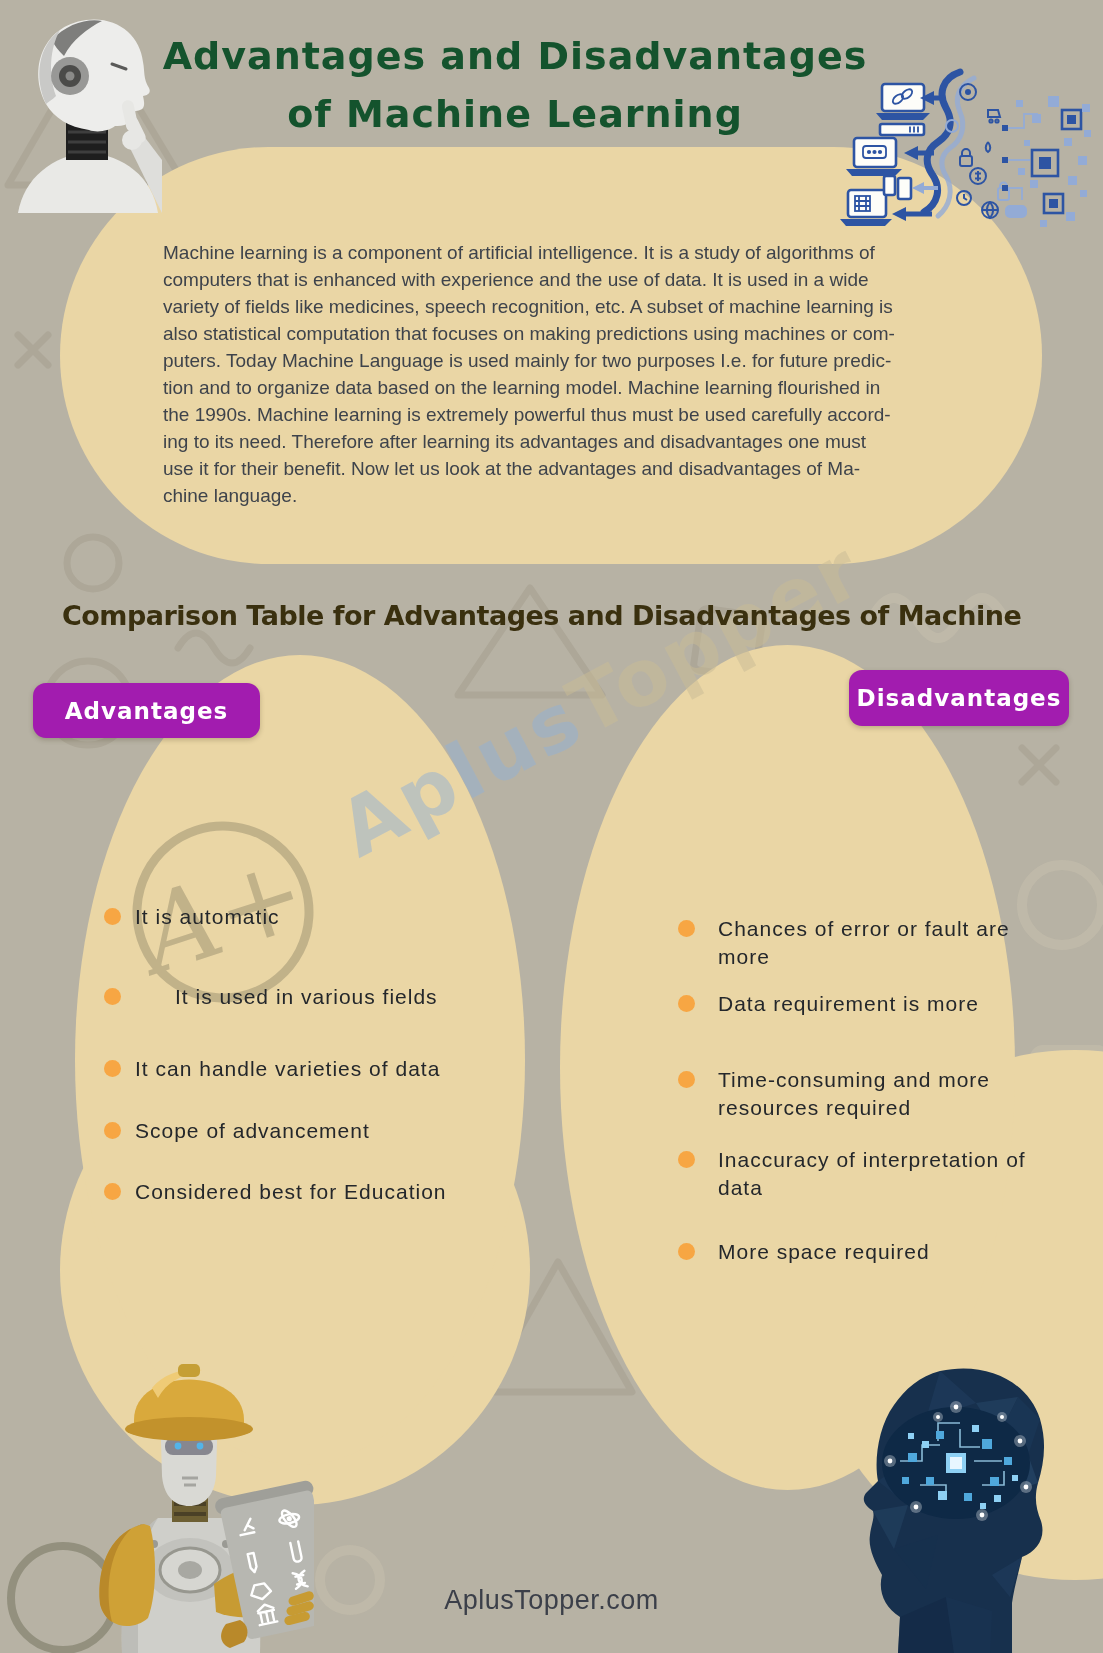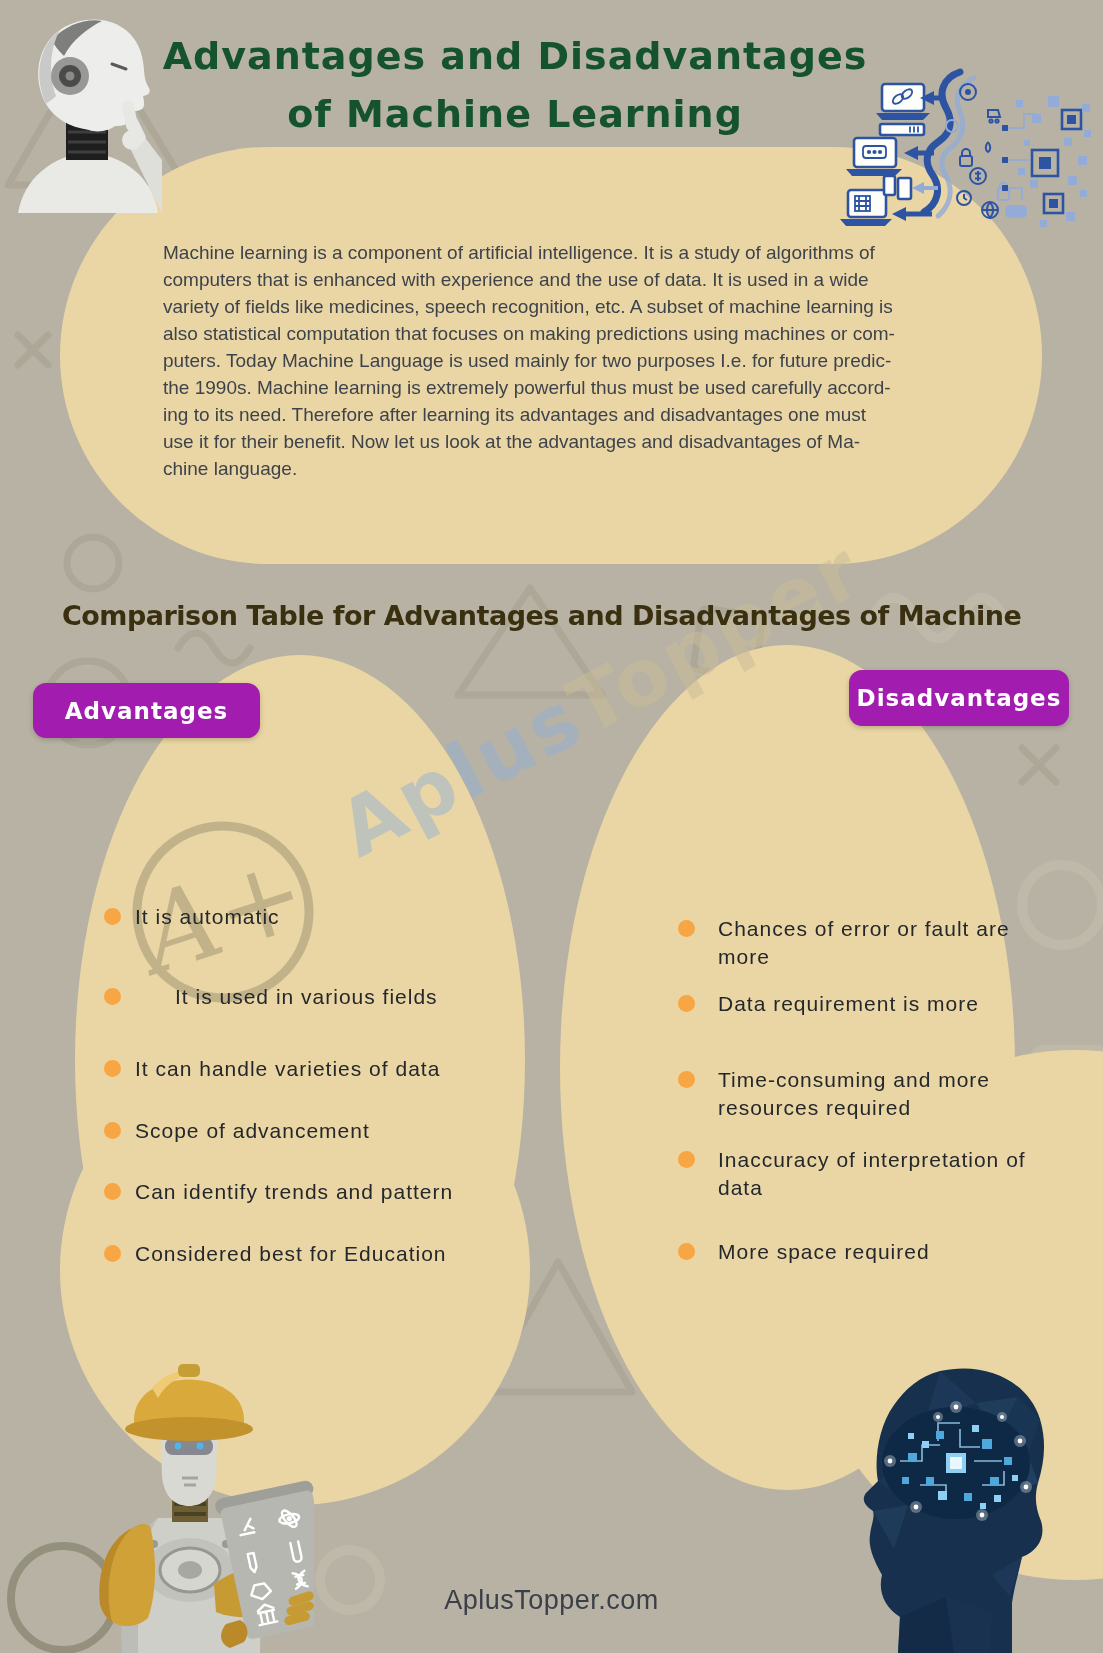--- a/index.html
+++ b/index.html
@@ -132,20 +132,21 @@
   <div class="beige-circle bc-left"></div>
   <div class="beige-circle bc-right"></div>
 
   <div class="intro-blob">
     <div class="intro-text">
       <div>Machine learning is a component of artificial intelligence. It is a study of algorithms of</div>
       <div>computers that is enhanced with experience and the use of data. It is used in a wide</div>
       <div>variety of fields like medicines, speech recognition, etc. A subset of machine learning is</div>
       <div>also statistical computation that focuses on making predictions using machines or com-</div>
       <div>puters. Today Machine Language is used mainly for two purposes I.e. for future predic-</div>
+      <div>tion and to organize data based on the learning model. Machine learning flourished in</div>
       <div>the 1990s. Machine learning is extremely powerful thus must be used carefully accord-</div>
       <div>ing to its need. Therefore after learning its advantages and disadvantages one must</div>
       <div>use it for their benefit. Now let us look at the advantages and disadvantages of Ma-</div>
       <div>chine language.</div>
     </div>
   </div>
 
   <div class="oval adv-oval"></div>
   <div class="oval dis-oval"></div>
 
@@ -182,24 +183,20 @@
       <span class="bullet"></span>
       <span class="li-text">It is used in various fields</span>
     </div>
     <div class="li">
       <span class="bullet"></span>
       <span class="li-text">It can handle varieties of data</span>
     </div>
     <div class="li">
       <span class="bullet"></span>
       <span class="li-text">Scope of advancement</span>
-    </div>
-    <div class="li">
-      <span class="bullet"></span>
-      <span class="li-text">Can identify trends and pattern</span>
     </div>
     <div class="li">
       <span class="bullet"></span>
       <span class="li-text">Considered best for Education</span>
     </div>
   </div>
 
   <div class="list dis-list">
     <div class="li">
       <span class="bullet"></span>

